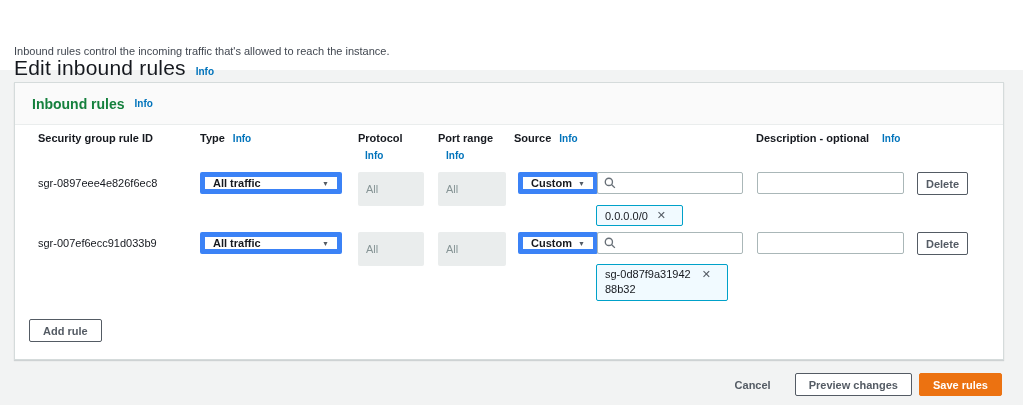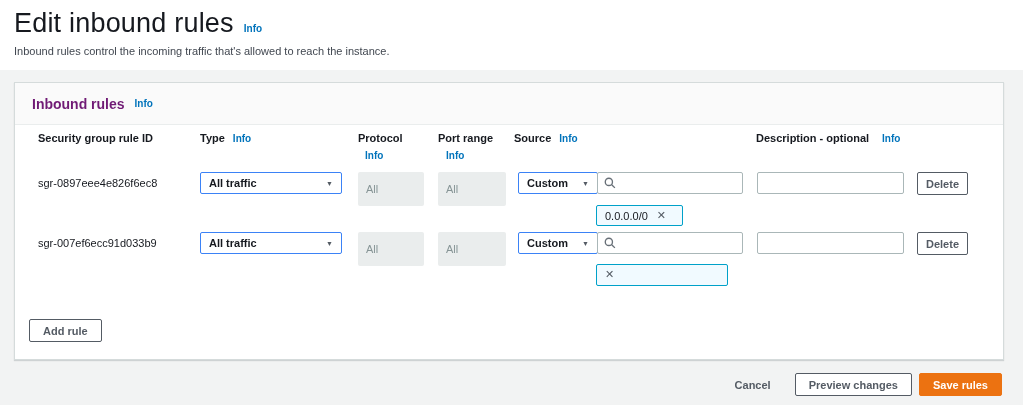--- a/index.html
+++ b/index.html
@@ -4,54 +4,54 @@
 <style>
   * { margin:0; padding:0; }
   body { background:#ffffff; }
   .screen {
     position:relative; width:1023px; height:405px; overflow:hidden;
     background:#f2f3f3; color:#16191f;
     font-family:"Liberation Sans","DejaVu Sans",sans-serif;
   }
   .top-band { position:absolute; top:0; left:0; right:0; height:70px; background:#ffffff; }
   .page-title-wrap { position:absolute; left:14px; top:8px; display:flex; align-items:baseline; gap:10px; }
-  .page-title { font-size:27px; font-weight:500; color:#16191f; letter-spacing:.2px; }
+  .page-title { font-size:21px; font-weight:500; color:#16191f; letter-spacing:.2px;margin-top:48px; }
   .info-link { color:#0073bb; font-weight:700; font-size:10px; cursor:pointer; text-decoration:none; }
   .subtitle { position:absolute; left:14px; top:45px; font-size:11px; color:#414750; }
 
   .card {
     position:absolute; left:14px; top:82px; width:988px; height:276px;
     background:#ffffff; border:1px solid #d5dbdb;
     box-shadow:0 1px 1px rgba(0,28,36,.15);
   }
   .card-header {
     position:absolute; top:0; left:0; right:0; height:41px; background:#fafafa;
     border-bottom:1px solid #eaeded; display:flex; align-items:center; gap:10px; padding-left:17px;
   }
-  .card-title { font-size:14px; font-weight:700; color:#701a75; }
+  .card-title { font-size:14px; font-weight:700; color:#15803d; }
 
   .col-label { position:absolute; top:49px; font-size:11px; font-weight:700; color:#16191f; display:flex; align-items:baseline; gap:8px; white-space:nowrap; }
   .col-rule-id { left:23px; }
   .col-type { left:185px; }
   .col-protocol { left:343px; }
   .col-port { left:423px; }
   .col-source { left:499px; }
   .col-desc { left:741px; gap:13px; }
   .col-sub-info { position:absolute; top:67px; font-size:10px; }
   .col-protocol-info { left:350px; }
   .col-port-info { left:431px; }
 
   .row { position:absolute; left:0; width:100%; height:0; }
   .row-0 { top:89px; }
   .row-1 { top:149px; }
   .rule-id { position:absolute; left:23px; top:0; height:22px; line-height:22px; font-size:11px; color:#16191f; white-space:nowrap; }
 
   .select {
     position:absolute; top:0; height:22px; box-sizing:border-box; background:#fff;
-    border:1px solid #3b82f6; border-radius:2px; display:flex; align-items:center;
+    border:5px solid #3b82f6; border-radius:2px; display:flex; align-items:center;
     justify-content:space-between; padding:0 8px; font-size:11px; font-weight:700; color:#16191f; cursor:pointer;
   }
   .type-select { left:185px; width:142px; }
   .source-select { left:503px; width:80px; }
   .caret { font-size:7px; color:#545b64; margin-left:6px; }
 
   .disabled-field {
     position:absolute; top:0; height:34px; box-sizing:border-box; background:#eaeded;
     border-radius:2px; color:#879596; font-size:11px; display:flex; align-items:center; padding:0 8px;
   }
@@ -180,20 +180,21 @@
       <div class="search-box">
         <span class="search-icon">
           <svg width="12" height="12" viewBox="0 0 16 16">
               <circle cx="6.5" cy="6.5" r="4.8" fill="none" stroke="#687078" stroke-width="1.8"></circle>
               <line x1="10.3" y1="10.3" x2="14.5" y2="14.5" stroke="#687078" stroke-width="1.8"></line>
             </svg>
         </span>
         <input type="text" style="">
       </div>
       <div class="token token-1">
+        <span class="token-text">sg-0d87f9a3194288b32</span>
         <span class="dismiss">✕</span>
       </div>
       <input type="text" class="desc-input" style="">
       <button class="btn delete-btn">Delete</button>
     </div>
 
     <button class="btn add-rule-btn">Add rule</button>
   </div>
 
   <div class="footer">

